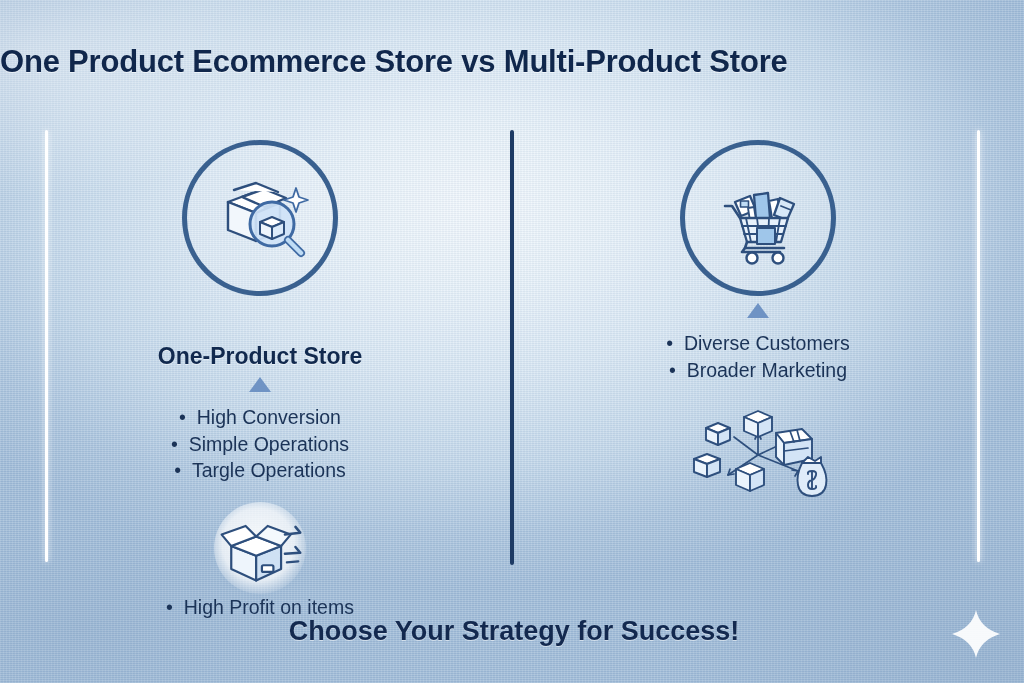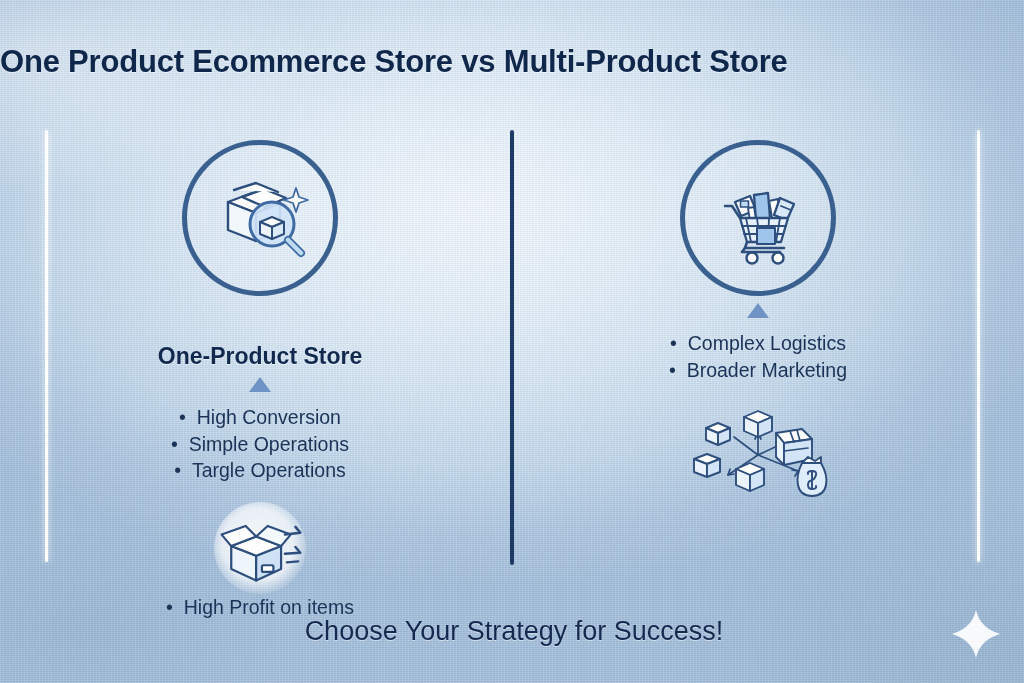--- a/index.html
+++ b/index.html
@@ -135,21 +135,21 @@
     border-radius: 50%;
     background: radial-gradient(circle at 48% 46%, rgba(255,255,255,0.92) 0%, rgba(255,255,255,0.72) 52%, rgba(255,255,255,0.0) 76%);
   }
   .bullet-single { margin-top: 0; }
 
   
   #footer {
     left: 4px; right: 0; top: 616px;
     text-align: center;
     font-size: 27px;
-    font-weight: normal;
+    font-weight: bold;
     color: #13294f;
     text-shadow: 0 1px 0 rgba(255,255,255,0.45);
   }
   #sparkle-corner { left: 948px; top: 606px; }
 </style>
 </head>
 <body>
 
 <div id="slide">
 
@@ -246,21 +246,21 @@
 
           <circle cx="50" cy="96" r="5.5" fill="#ffffff" stroke-width="2.4"></circle>
           <circle cx="76" cy="96" r="5.5" fill="#ffffff" stroke-width="2.4"></circle>
         </g>
       </svg>
     </div>
 
     <div class="tri"></div>
 
     <ul class="bullets">
-      <li>Complex Logistics</li>
+      <li>Diverse Customers</li>
       <li>Broader Marketing</li>
     </ul>
 
     <div class="illus illus-right">
       <svg width="148" height="112" viewBox="0 0 148 112" aria-hidden="true">
         <g fill="none" stroke="#2e4f7d" stroke-width="1.9" stroke-linejoin="round" stroke-linecap="round">
 
           <path d="M74 60 L74 38 M74 60 L50 42 M74 60 L44 80 M74 60 L104 46 M74 60 L114 76" stroke-width="1.7"></path>
           <path d="M74 38 L71 44 M74 38 L77 44" stroke-width="1.7"></path>
           <path d="M44 80 L50 79 M44 80 L46 74" stroke-width="1.7"></path>

